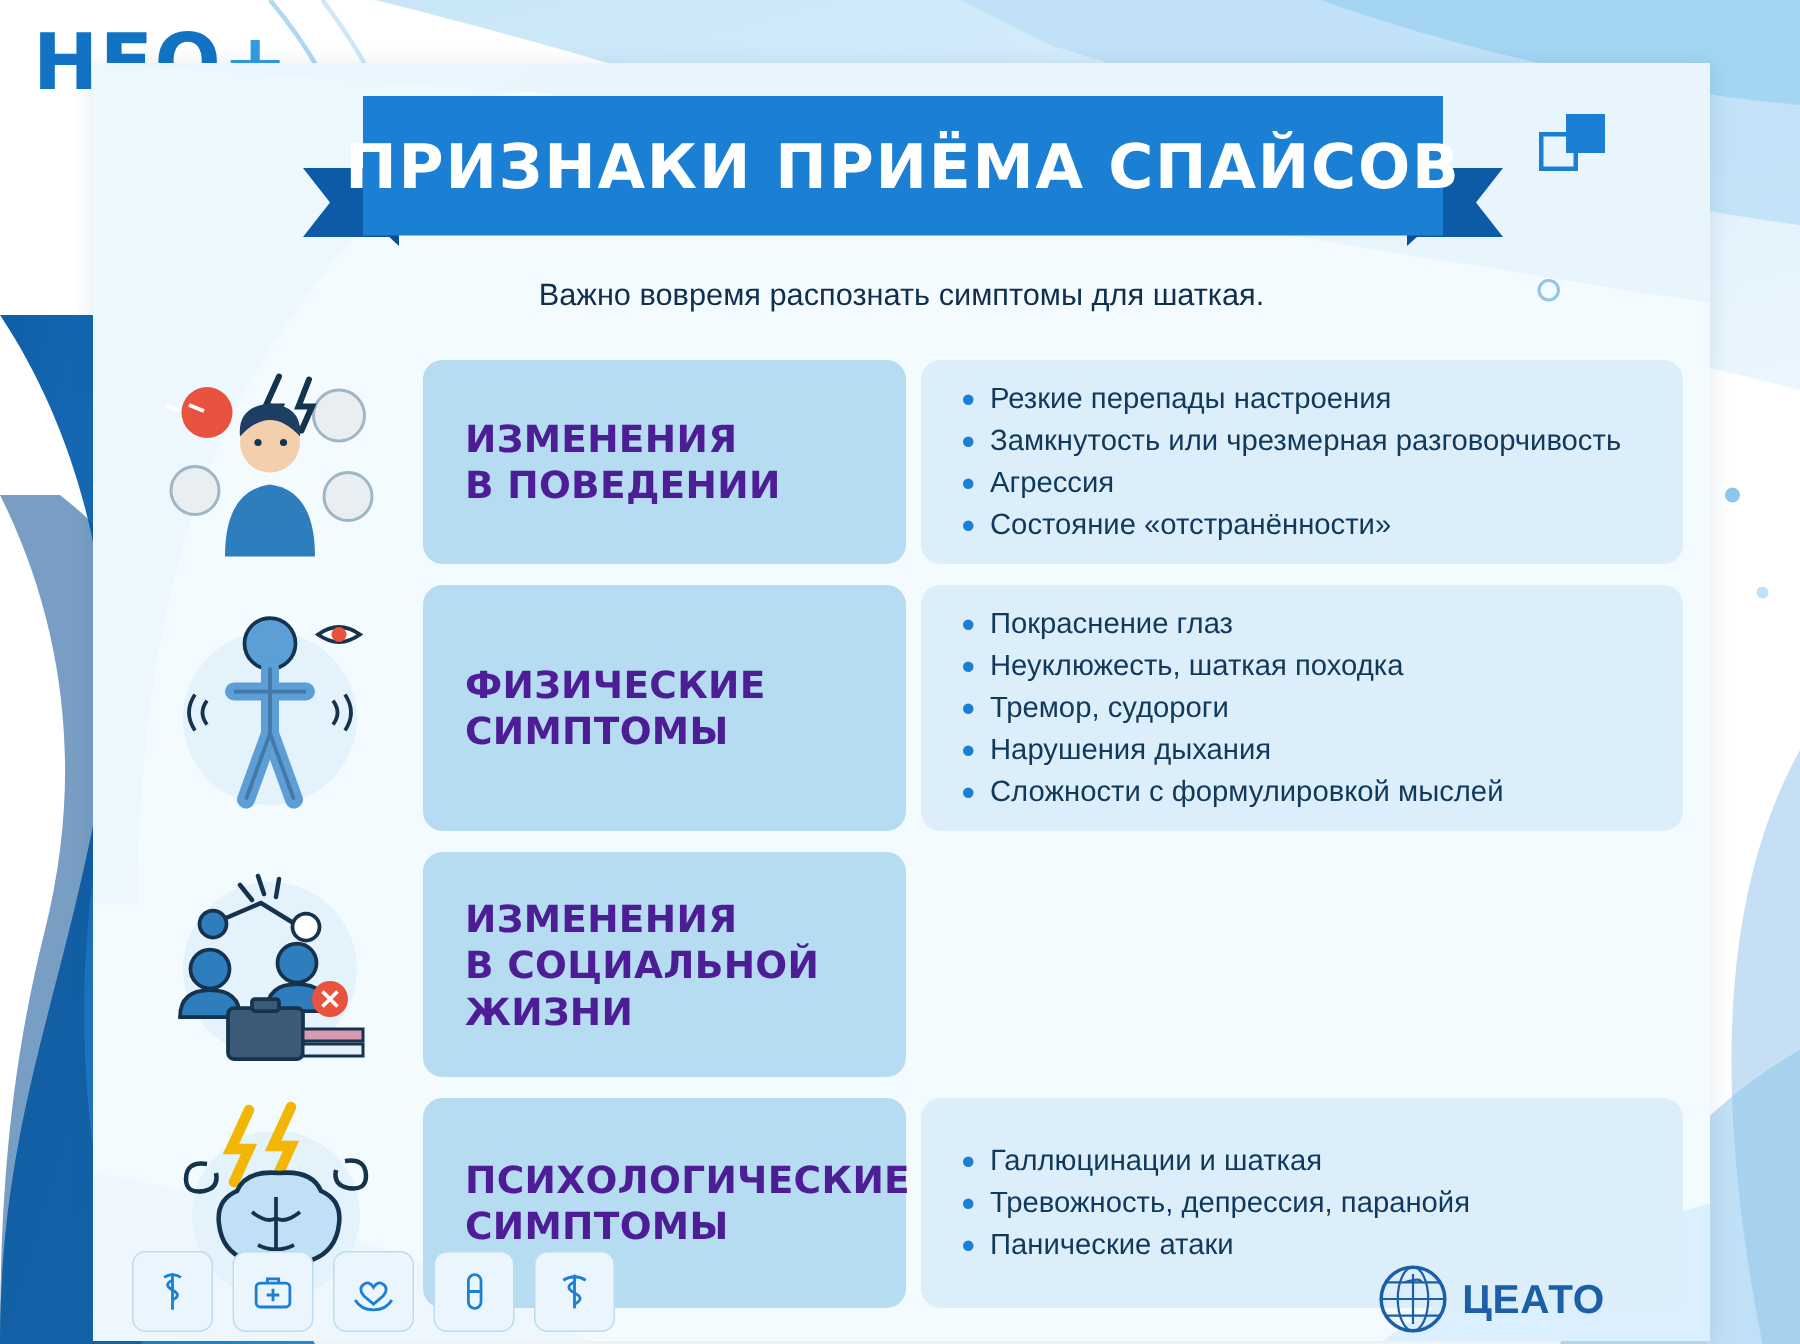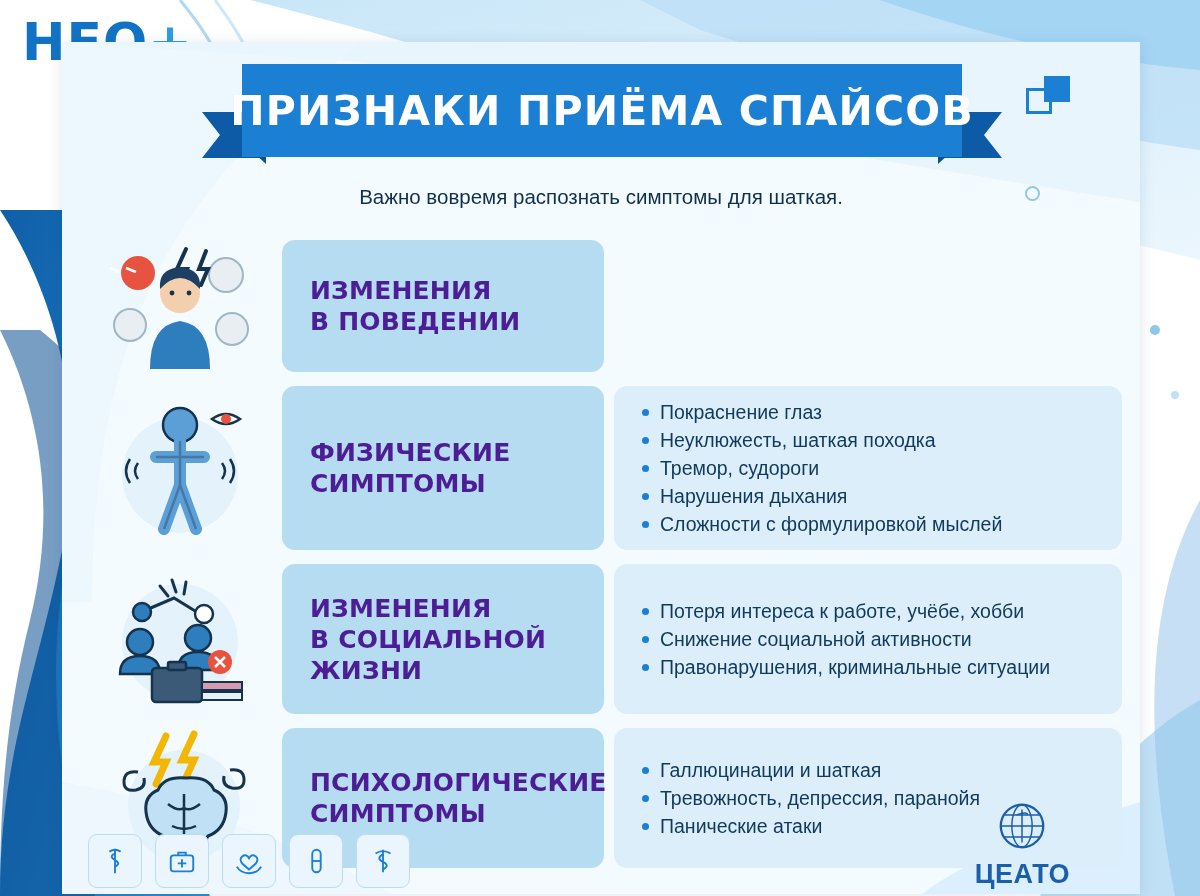--- a/index.html
+++ b/index.html
@@ -125,21 +125,21 @@
     position: absolute; left: 26px; bottom: 6px;
     display: flex; gap: 13px;
   }
   .fic {
     width: 54px; height: 54px; border-radius: 9px;
     background: #eaf5fd; border: 1px solid #bcdcf1;
     display: flex; align-items: center; justify-content: center;
   }
   .who {
     position: absolute; right: 70px; bottom: 4px;
-    display: flex; align-items: center; gap: 9px; flex-direction: column;
+    display: flex; align-items: center; gap: 9px;
   }
   .who-txt { color: #1b5fa8; font-weight: 700; font-size: 27px; letter-spacing: .5px; }
 
   
   .sq-outline {
     position: absolute; right: 88px; top: 46px;
     width: 26px; height: 26px; border: 3px solid #1b7fd4;
   }
   .sq-solid {
     position: absolute; right: 70px; top: 34px;
@@ -238,20 +238,28 @@
             <circle cx="86" cy="52" r="20" fill="#f4cfae"></circle>
             <path d="M66 48 q20 -22 40 0 q2 -20 -20 -22 q-22 2 -20 22z" fill="#1c3f63"></path>
             <path d="M56 128 q0 -44 30 -48 q30 4 30 48z" fill="#2e7dbd"></path>
             <circle cx="78" cy="52" r="2.4" fill="#16334d"></circle>
             <circle cx="95" cy="52" r="2.4" fill="#16334d"></circle>
           </svg>
         </div>
         <div class="row-title">
           <span style="white-space:pre-line">ИЗМЕНЕНИЯ
 В ПОВЕДЕНИИ</span>
+        </div>
+        <div class="row-body">
+          <ul>
+            <li>Резкие перепады настроения</li>
+            <li>Замкнутость или чрезмерная разговорчивость</li>
+            <li>Агрессия</li>
+            <li>Состояние «отстранённости»</li>
+          </ul>
         </div>
       </div>
 
       <div class="row r2">
         <div class="row-icon">
           <svg viewBox="0 0 180 150" width="180" height="150">
             <circle cx="86" cy="82" r="58" fill="#e4f2fb"></circle>
             <circle cx="86" cy="32" r="17" fill="#5c9ed6" stroke="#16334d" stroke-width="2.5"></circle>
             <path d="M86 48 v44 M62 64 l48 0 M86 92 l-16 44 M86 92 l16 44" stroke="#5c9ed6" stroke-width="12" stroke-linecap="round"></path>
             <path d="M86 48 v44 M62 64 l48 0 M86 92 l-16 44 M86 92 l16 44" stroke="#16334d" stroke-width="2.5" fill="none" opacity="0.35"></path>
@@ -294,27 +302,20 @@
             <rect x="108" y="128" width="40" height="8" fill="#e4f2fb" stroke="#16334d" stroke-width="2"></rect>
             <circle cx="126" cy="98" r="12" fill="#e8533f"></circle>
             <path d="M121 93 l10 10 M131 93 l-10 10" stroke="#ffffff" stroke-width="2.5"></path>
           </svg>
         </div>
         <div class="row-title">
           <span style="white-space:pre-line">ИЗМЕНЕНИЯ
 В СОЦИАЛЬНОЙ
 ЖИЗНИ</span>
         </div>
-        <div class="row-body">
-          <ul>
-            <li>Потеря интереса к работе, учёбе, хобби</li>
-            <li>Снижение социальной активности</li>
-            <li>Правонарушения, криминальные ситуации</li>
-          </ul>
-        </div>
       </div>
 
       <div class="row r4">
         <div class="row-icon">
           <svg viewBox="0 0 180 140" width="180" height="140">
             <circle cx="90" cy="78" r="56" fill="#e4f2fb"></circle>
             <path d="M72 8 l-12 26 h12 l-10 22" stroke="#f2b705" stroke-width="7" fill="none" stroke-linecap="round"></path>
             <path d="M100 6 l-12 26 h12 l-10 22" stroke="#f2b705" stroke-width="7" fill="none" stroke-linecap="round"></path>
             <path d="M44 44 q-14 -2 -14 10 q0 10 12 8 q10 -2 8 -12" stroke="#16334d" stroke-width="3" fill="none"></path>
             <path d="M136 42 q14 -2 14 10 q0 10 -12 8 q-10 -2 -8 -12" stroke="#16334d" stroke-width="3" fill="none"></path>

